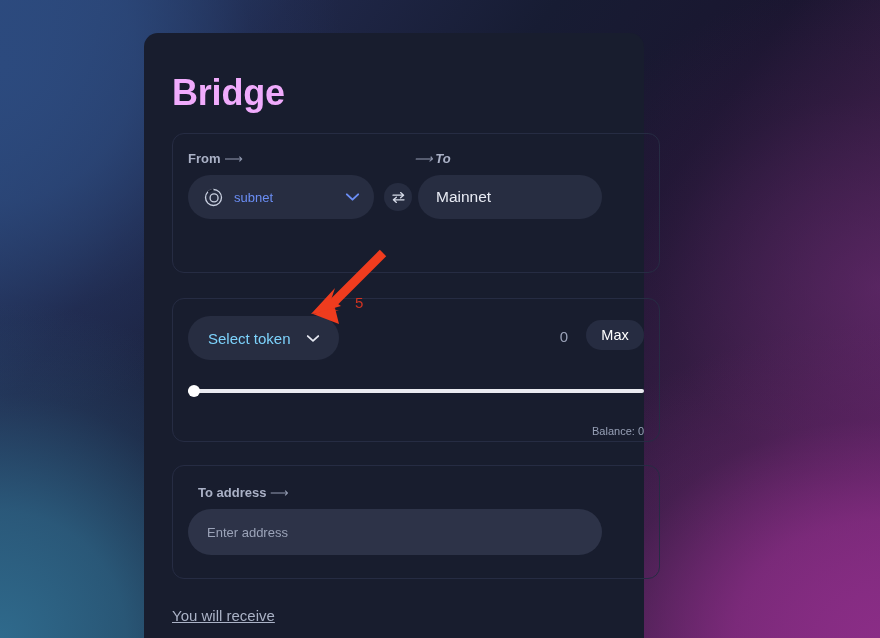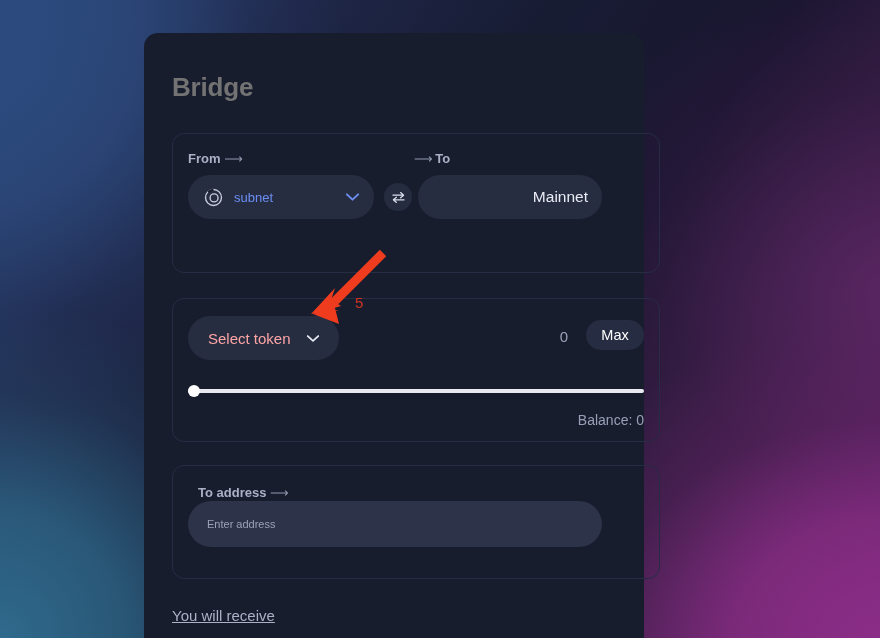--- a/index.html
+++ b/index.html
@@ -20,21 +20,21 @@
   
   .card {
     position:absolute; left:144px; top:33px;
     width:500px; height:605px;
     background:#181d2e;
     border-radius:14px 14px 0 0;
     padding:0 28px;
   }
   .page-title {
     position:absolute; left:28px; top:39px;
-    font-size:26px; font-weight:bold; color:#737373;
+    font-size:36px; font-weight:bold; color:#f0abfc;
     letter-spacing:-0.2px;
   }
 
   
   .panel {
     position:absolute; left:28px; width:488px;
     background:transparent;
     border:1px solid #262c43;
     border-radius:12px;
   }
@@ -45,32 +45,32 @@
   
   .lbl-row {
     position:absolute; top:17px; left:0; right:0; height:18px;
   }
   .lbl {
     position:absolute; font-size:13px; font-weight:bold;
     color:#aab1c6; white-space:nowrap;
   }
   .lbl .arw { color:#8f97ad; font-weight:normal; letter-spacing:-1px; }
   .lbl-from { left:15px; }
-  .lbl-to   { left:241px; }
+  .lbl-to   { left:241px;font-style:italic; }
 
   .net-row {
     position:absolute; top:41px; left:15px; right:15px; height:44px;
   }
   .net-pill {
     position:absolute; top:0; height:44px;
     background:#272d41; border-radius:22px;
     display:flex; align-items:center;
   }
   .net-from { left:0; width:186px; padding:0 14px 0 16px; }
-  .net-to   { left:230px; width:184px; padding:0 14px 0 18px;justify-content:flex-end; }
+  .net-to   { left:230px; width:184px; padding:0 14px 0 18px; }
 
   .subnet-icon { width:19px; height:19px; flex:0 0 19px; margin-right:11px; }
   .subnet-name {
     font-size:13px; color:#6b8ef5; flex:1 1 auto;
   }
   .chev-blue { width:15px; height:10px; flex:0 0 15px; }
   .net-to-name { font-size:15.5px; color:#e8ebf4; }
 
   .swap-btn {
     position:absolute; left:196px; top:8px;
@@ -80,21 +80,21 @@
 
   
   .token-row {
     position:absolute; top:17px; left:15px; right:15px; height:44px;
   }
   .token-pill {
     position:absolute; left:0; top:0; height:44px;
     background:#272d41; border-radius:22px;
     display:flex; align-items:center; padding:0 19px 0 20px;
   }
-  .token-pill .t-lbl { font-size:15px; color:#fca5a5; margin-right:15px; }
+  .token-pill .t-lbl { font-size:15px; color:#7dd3fc; margin-right:15px; }
   .chev-white { width:14px; height:9px; }
   .amt-val {
     position:absolute; right:76px; top:12px;
     font-size:15px; color:#9aa2b8;
   }
   .max-btn {
     position:absolute; right:0; top:4px;
     width:58px; height:30px; border-radius:15px;
     background:#262c41; color:#ffffff;
     font-size:14.5px; display:flex; align-items:center; justify-content:center;
@@ -106,31 +106,31 @@
   .slider-track {
     position:absolute; left:0; right:0; top:6px; height:4px;
     background:#e9eaf0; border-radius:2px;
   }
   .slider-thumb {
     position:absolute; left:0; top:2px;
     width:12px; height:12px; border-radius:50%;
     background:#ffffff;
   }
   .balance {
-    position:absolute; right:15px; top:113px;
-    font-size:14px; color:#97a0b6;
+    position:absolute; right:15px; top:126px;
+    font-size:11px; color:#97a0b6;
   }
 
   
   .lbl-addr { position:absolute; top:19px; left:25px; }
   .addr-input {
-    position:absolute; left:15px; top:35px;
+    position:absolute; left:15px; top:43px;
     width:414px; height:46px; border-radius:23px;
     background:#2d3348; border:none; outline:none;
-    padding:0 19px; font-size:11px; color:#e6e9f2;
+    padding:0 19px; font-size:13px; color:#e6e9f2;
     font-family:"Liberation Sans", sans-serif;
   }
   .addr-input::placeholder { color:#9ba3b8; }
 
   
   .recv-row {
     position:absolute; left:28px; top:574px; width:444px; height:22px;
   }
   .recv-lbl { position:absolute; left:0; top:0; font-size:15px; color:#aab2c6;text-decoration:underline; }
   .recv-val { position:absolute; right:0; top:0; font-size:15px; font-weight:bold; color:#e9ecf4; }

